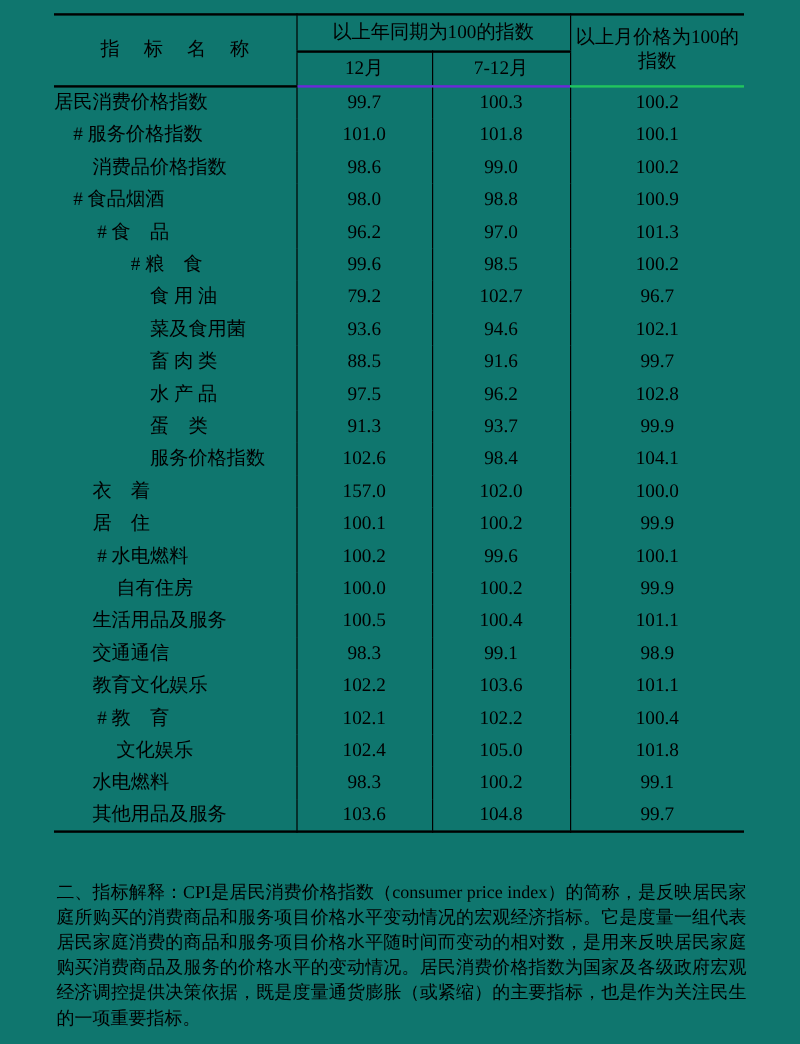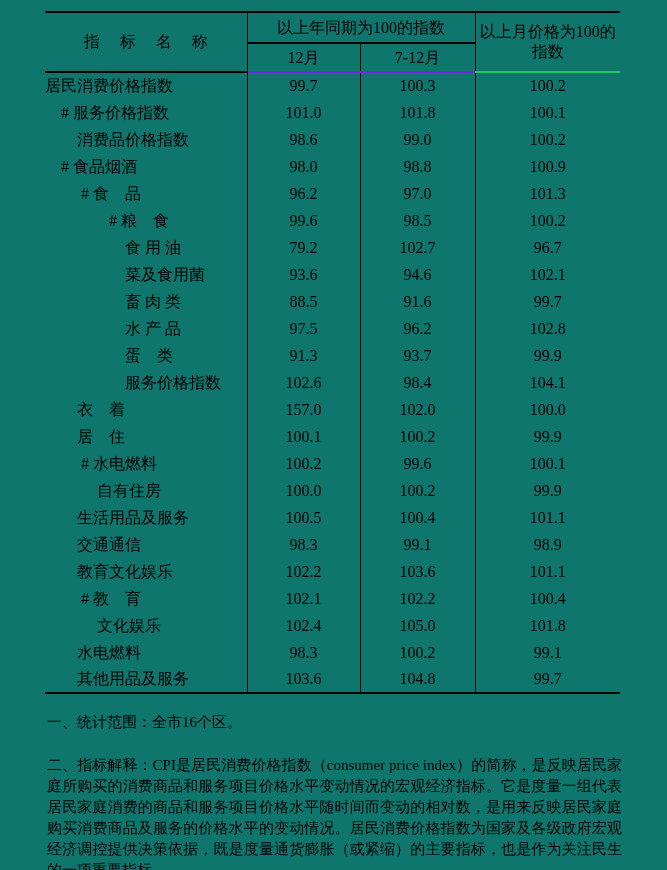--- a/index.html
+++ b/index.html
@@ -239,17 +239,16 @@
         <tr>
           <td class="lbl">　　其他用品及服务</td>
           <td class="val mid">103.6</td>
           <td class="val mid">104.8</td>
           <td class="val">99.7</td>
         </tr>
       </tbody>
   </table>
 
   <div class="notes">
-    <p class="note-1">一、统计范围：全市16个区。</p>
     <p class="note-2">二、指标解释：CPI是居民消费价格指数（consumer price index）的简称，是反映居民家庭所购买的消费商品和服务项目价格水平变动情况的宏观经济指标。它是度量一组代表居民家庭消费的商品和服务项目价格水平随时间而变动的相对数，是用来反映居民家庭购买消费商品及服务的价格水平的变动情况。居民消费价格指数为国家及各级政府宏观经济调控提供决策依据，既是度量通货膨胀（或紧缩）的主要指标，也是作为关注民生的一项重要指标。</p>
   </div>
 
 </div>
 
 </body></html>

